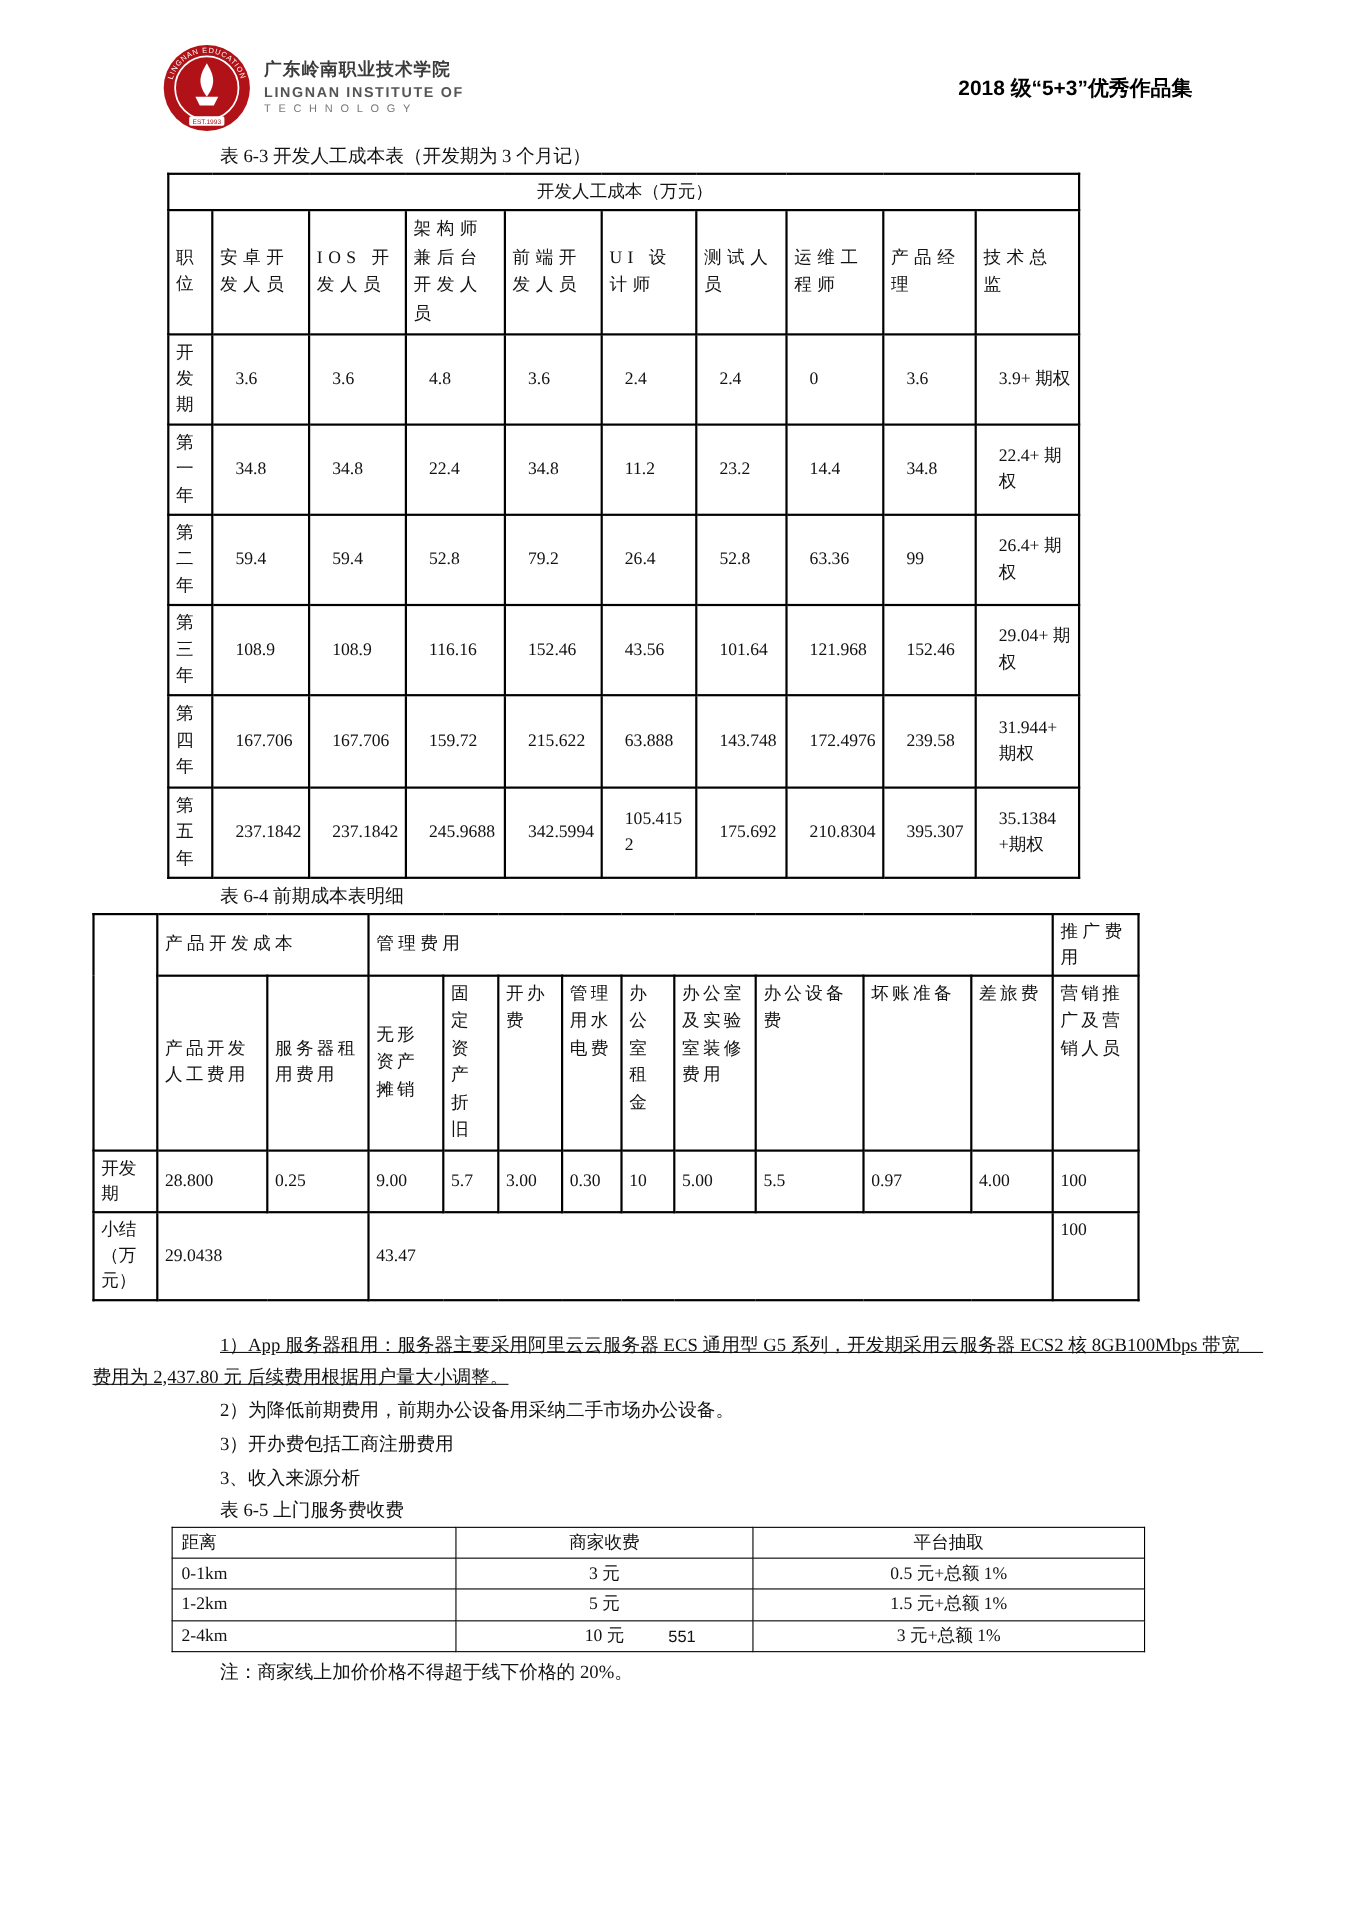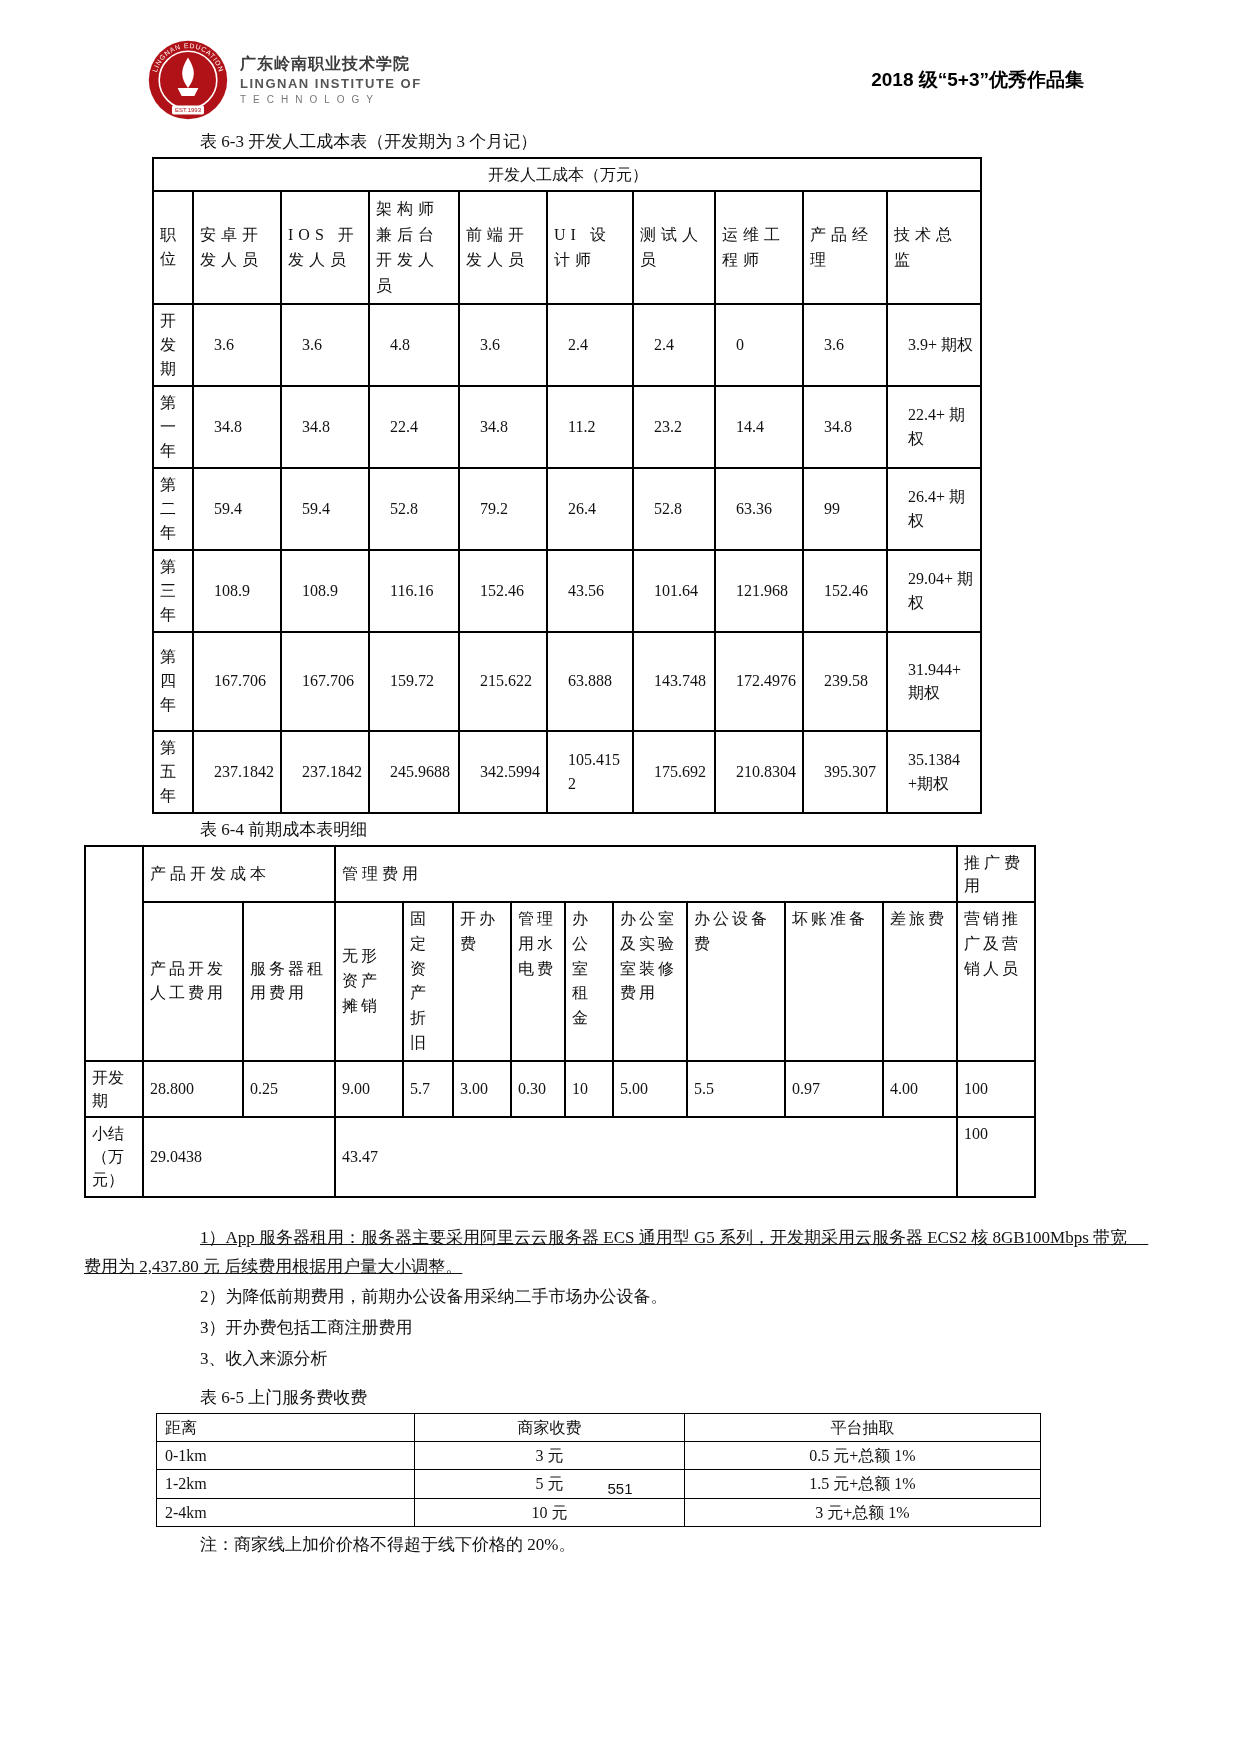--- a/index.html
+++ b/index.html
@@ -12,21 +12,21 @@
     background: #ffffff;
     color: #121212;
     font-family: "Liberation Serif", "DejaVu Serif", serif;
     padding: 40px 100px 0 84px;
     overflow: hidden;
   }
   
   .page-header { display:flex; justify-content:space-between; align-items:center; margin:0 56px 10px 64px; }
   .brand { display:flex; align-items:center; gap:12px; }
   .brand-text { display:flex; flex-direction:column; line-height:1.25; }
-  .school-cn { font-family:Liberation Serif, serif; font-weight:bold; font-size:16px; color:#3c3c3c; letter-spacing:1px; }
+  .school-cn { font-family:Liberation Mono, monospace; font-weight:bold; font-size:16px; color:#3c3c3c; letter-spacing:1px; }
   .school-en1 { font-family:"Liberation Sans","DejaVu Sans",sans-serif; font-weight:bold; font-size:13px; color:#555; letter-spacing:1.5px; margin-top:2px; }
   .school-en2 { font-family:"Liberation Sans","DejaVu Sans",sans-serif; font-size:10px; color:#777; letter-spacing:7px; margin-top:2px; }
   .edition { font-family:"Liberation Sans","DejaVu Sans",sans-serif; font-weight:bold; font-size:19px; color:#000; }
   
   .caption { font-size:17px; margin:4px 0 4px 116px; }
   .notes { margin-top:26px; font-size:17px; line-height:1.7; }
   .note-p { margin:0 0 2px 0; text-indent:116px;text-decoration:underline; }
   .note-line { margin:0 0 2px 0; padding-left:116px; }
   .footnote { margin-top:6px; padding-left:116px; font-size:17px; }
   
@@ -151,21 +151,21 @@
       <td class="num">108.9</td>
       <td class="num">108.9</td>
       <td class="num">116.16</td>
       <td class="num">152.46</td>
       <td class="num">43.56</td>
       <td class="num">101.64</td>
       <td class="num">121.968</td>
       <td class="num">152.46</td>
       <td class="num">29.04+ 期权</td>
     </tr>
-    <tr style="height:99px">
+    <tr style="height:84px">
       <td class="rl">第四年</td>
       <td class="num">167.706</td>
       <td class="num">167.706</td>
       <td class="num">159.72</td>
       <td class="num">215.622</td>
       <td class="num">63.888</td>
       <td class="num">143.748</td>
       <td class="num">172.4976</td>
       <td class="num">239.58</td>
       <td class="num">31.944+ 期权</td>
@@ -247,21 +247,21 @@
   </tbody>
     </table>
 
   <div class="notes">
     <p class="note-p">1）App 服务器租用：服务器主要采用阿里云云服务器 ECS 通用型 G5 系列，开发期采用云服务器 ECS2 核 8GB100Mbps 带宽　 费用为 2,437.80 元 后续费用根据用户量大小调整。</p>
     <p class="note-line">2）为降低前期费用，前期办公设备用采纳二手市场办公设备。</p>
     <p class="note-line">3）开办费包括工商注册费用</p>
     <p class="note-line">3、收入来源分析</p>
   </div>
 
-  <div class="caption" style="margin-top:12px">表 6-5 上门服务费收费</div>
+  <div class="caption" style="margin-top:2px">表 6-5 上门服务费收费</div>
   <table class="t65">
     <colgroup>
         <col style="width:258px">
         <col style="width:270px">
         <col style="width:356px">
       </colgroup>
     <tbody>
         <tr>
       <td>距离</td>
       <td class="c">商家收费</td>

